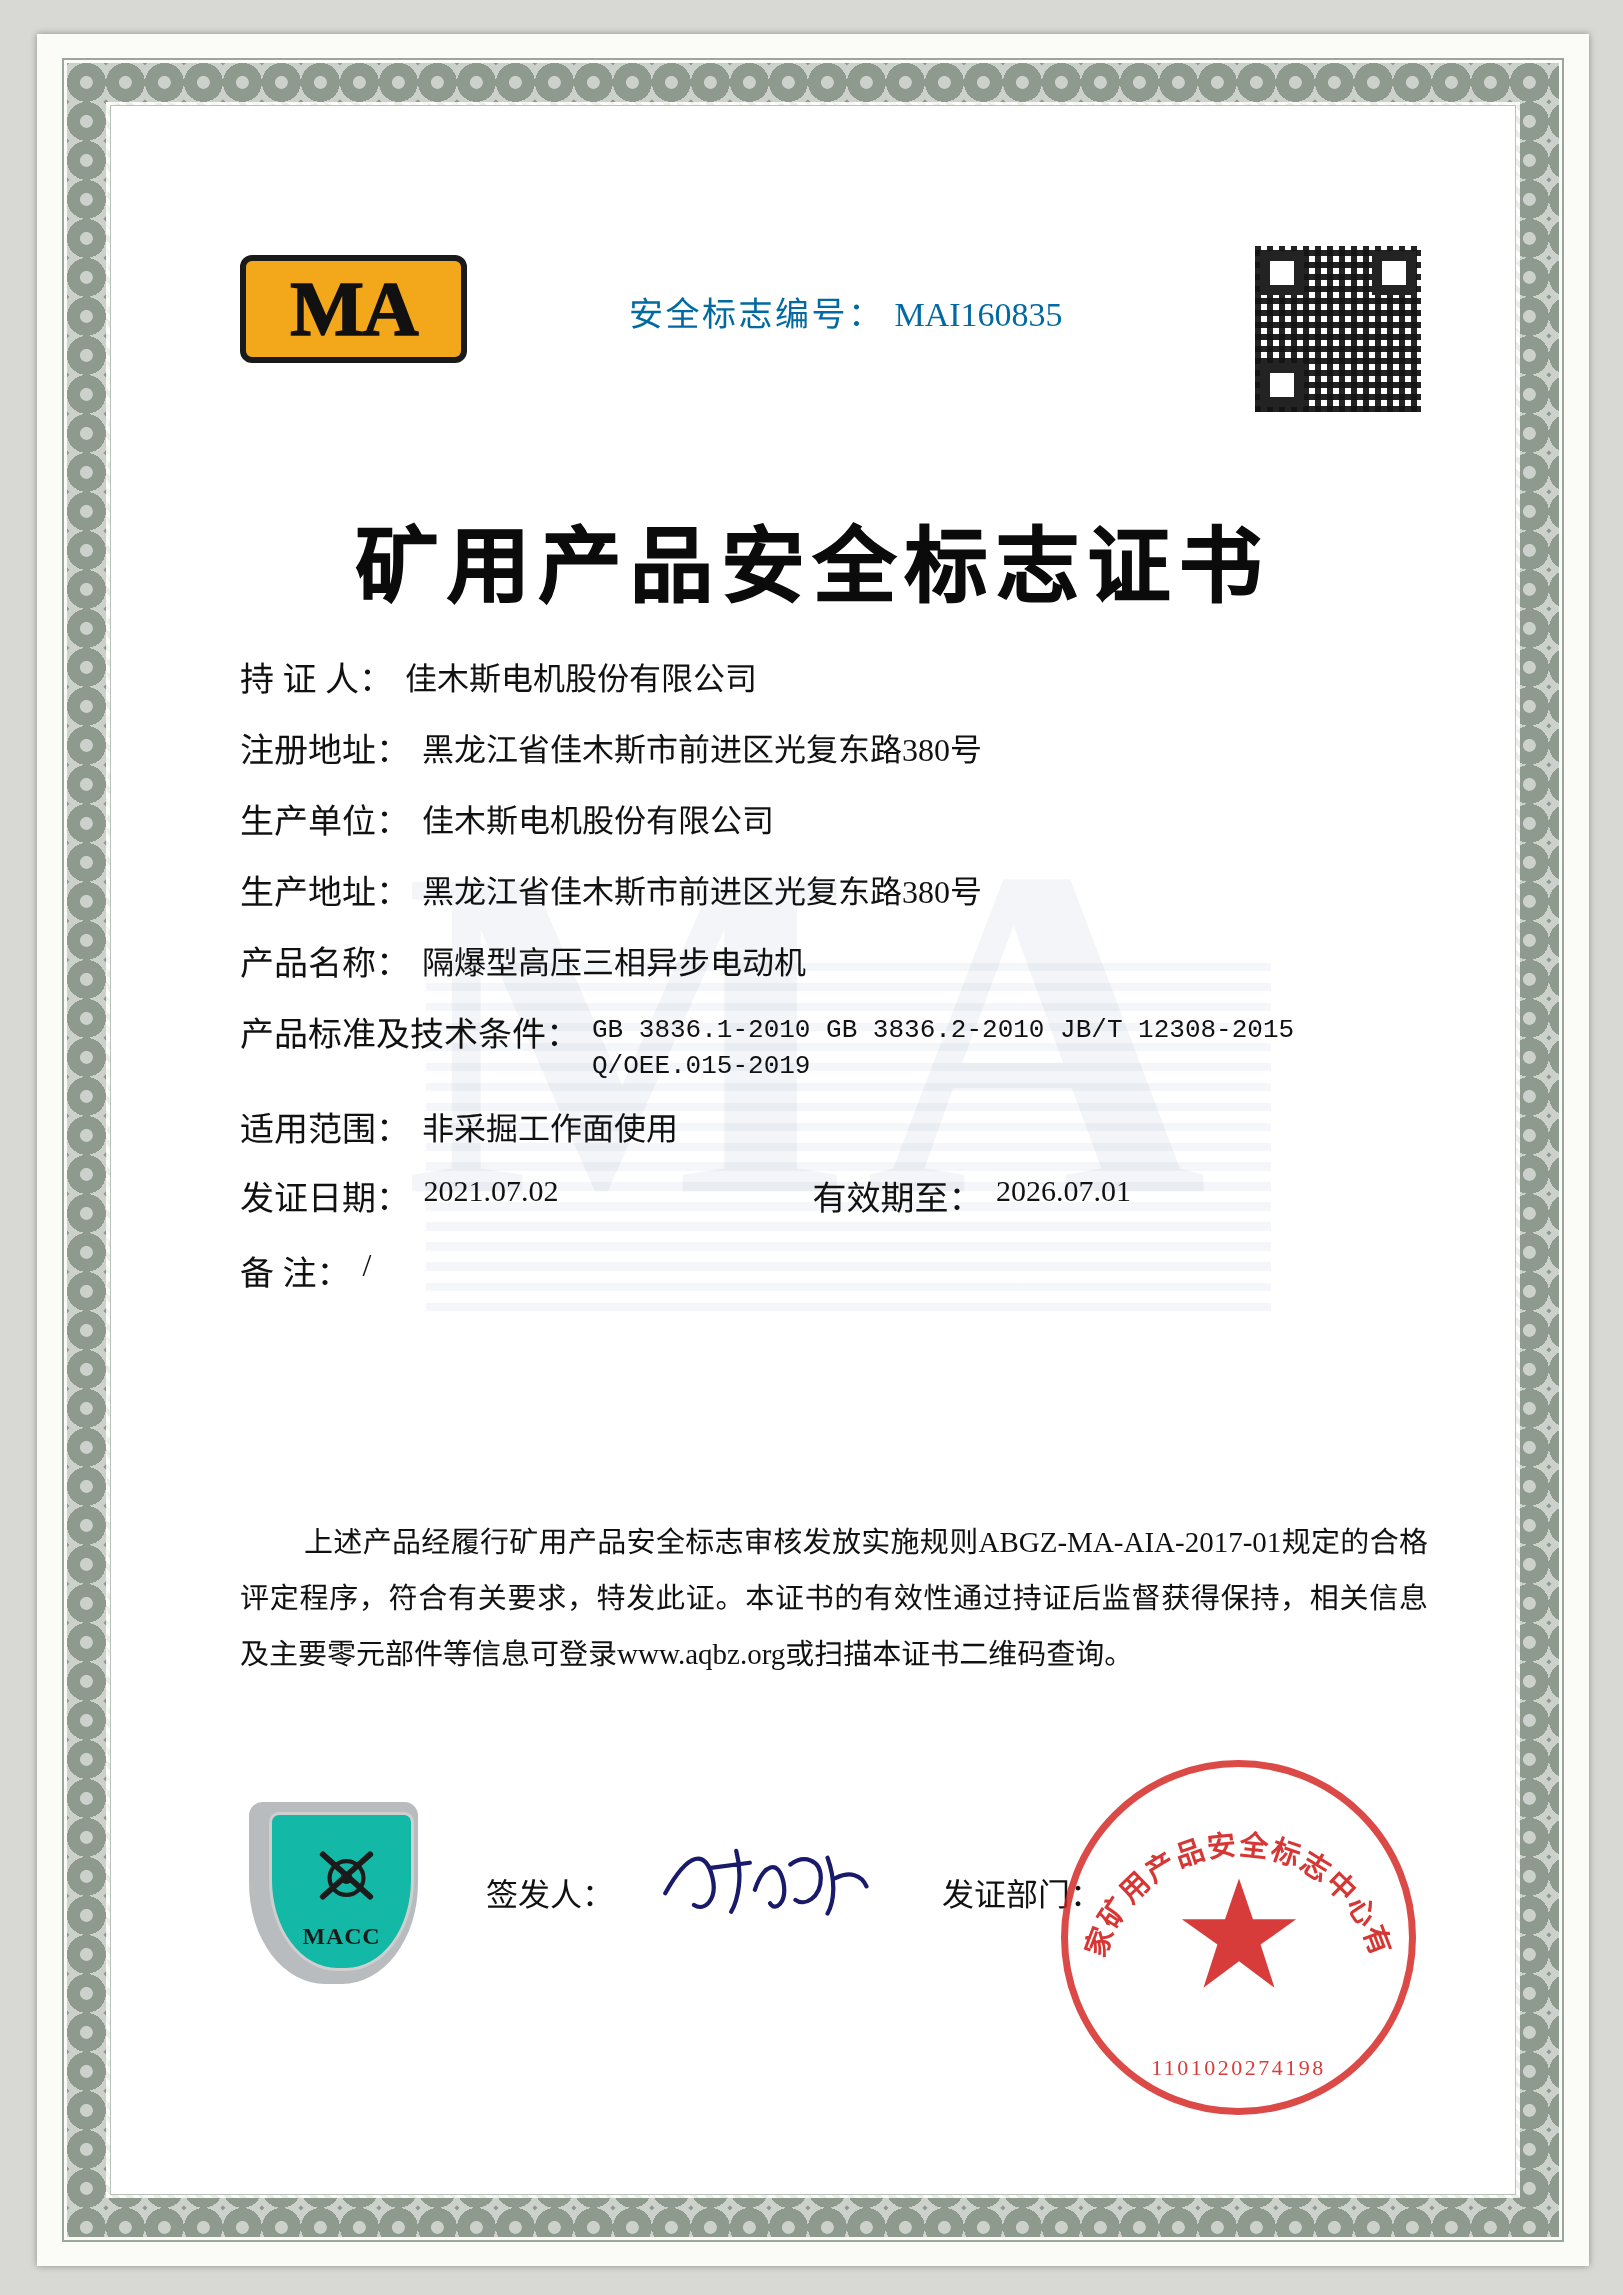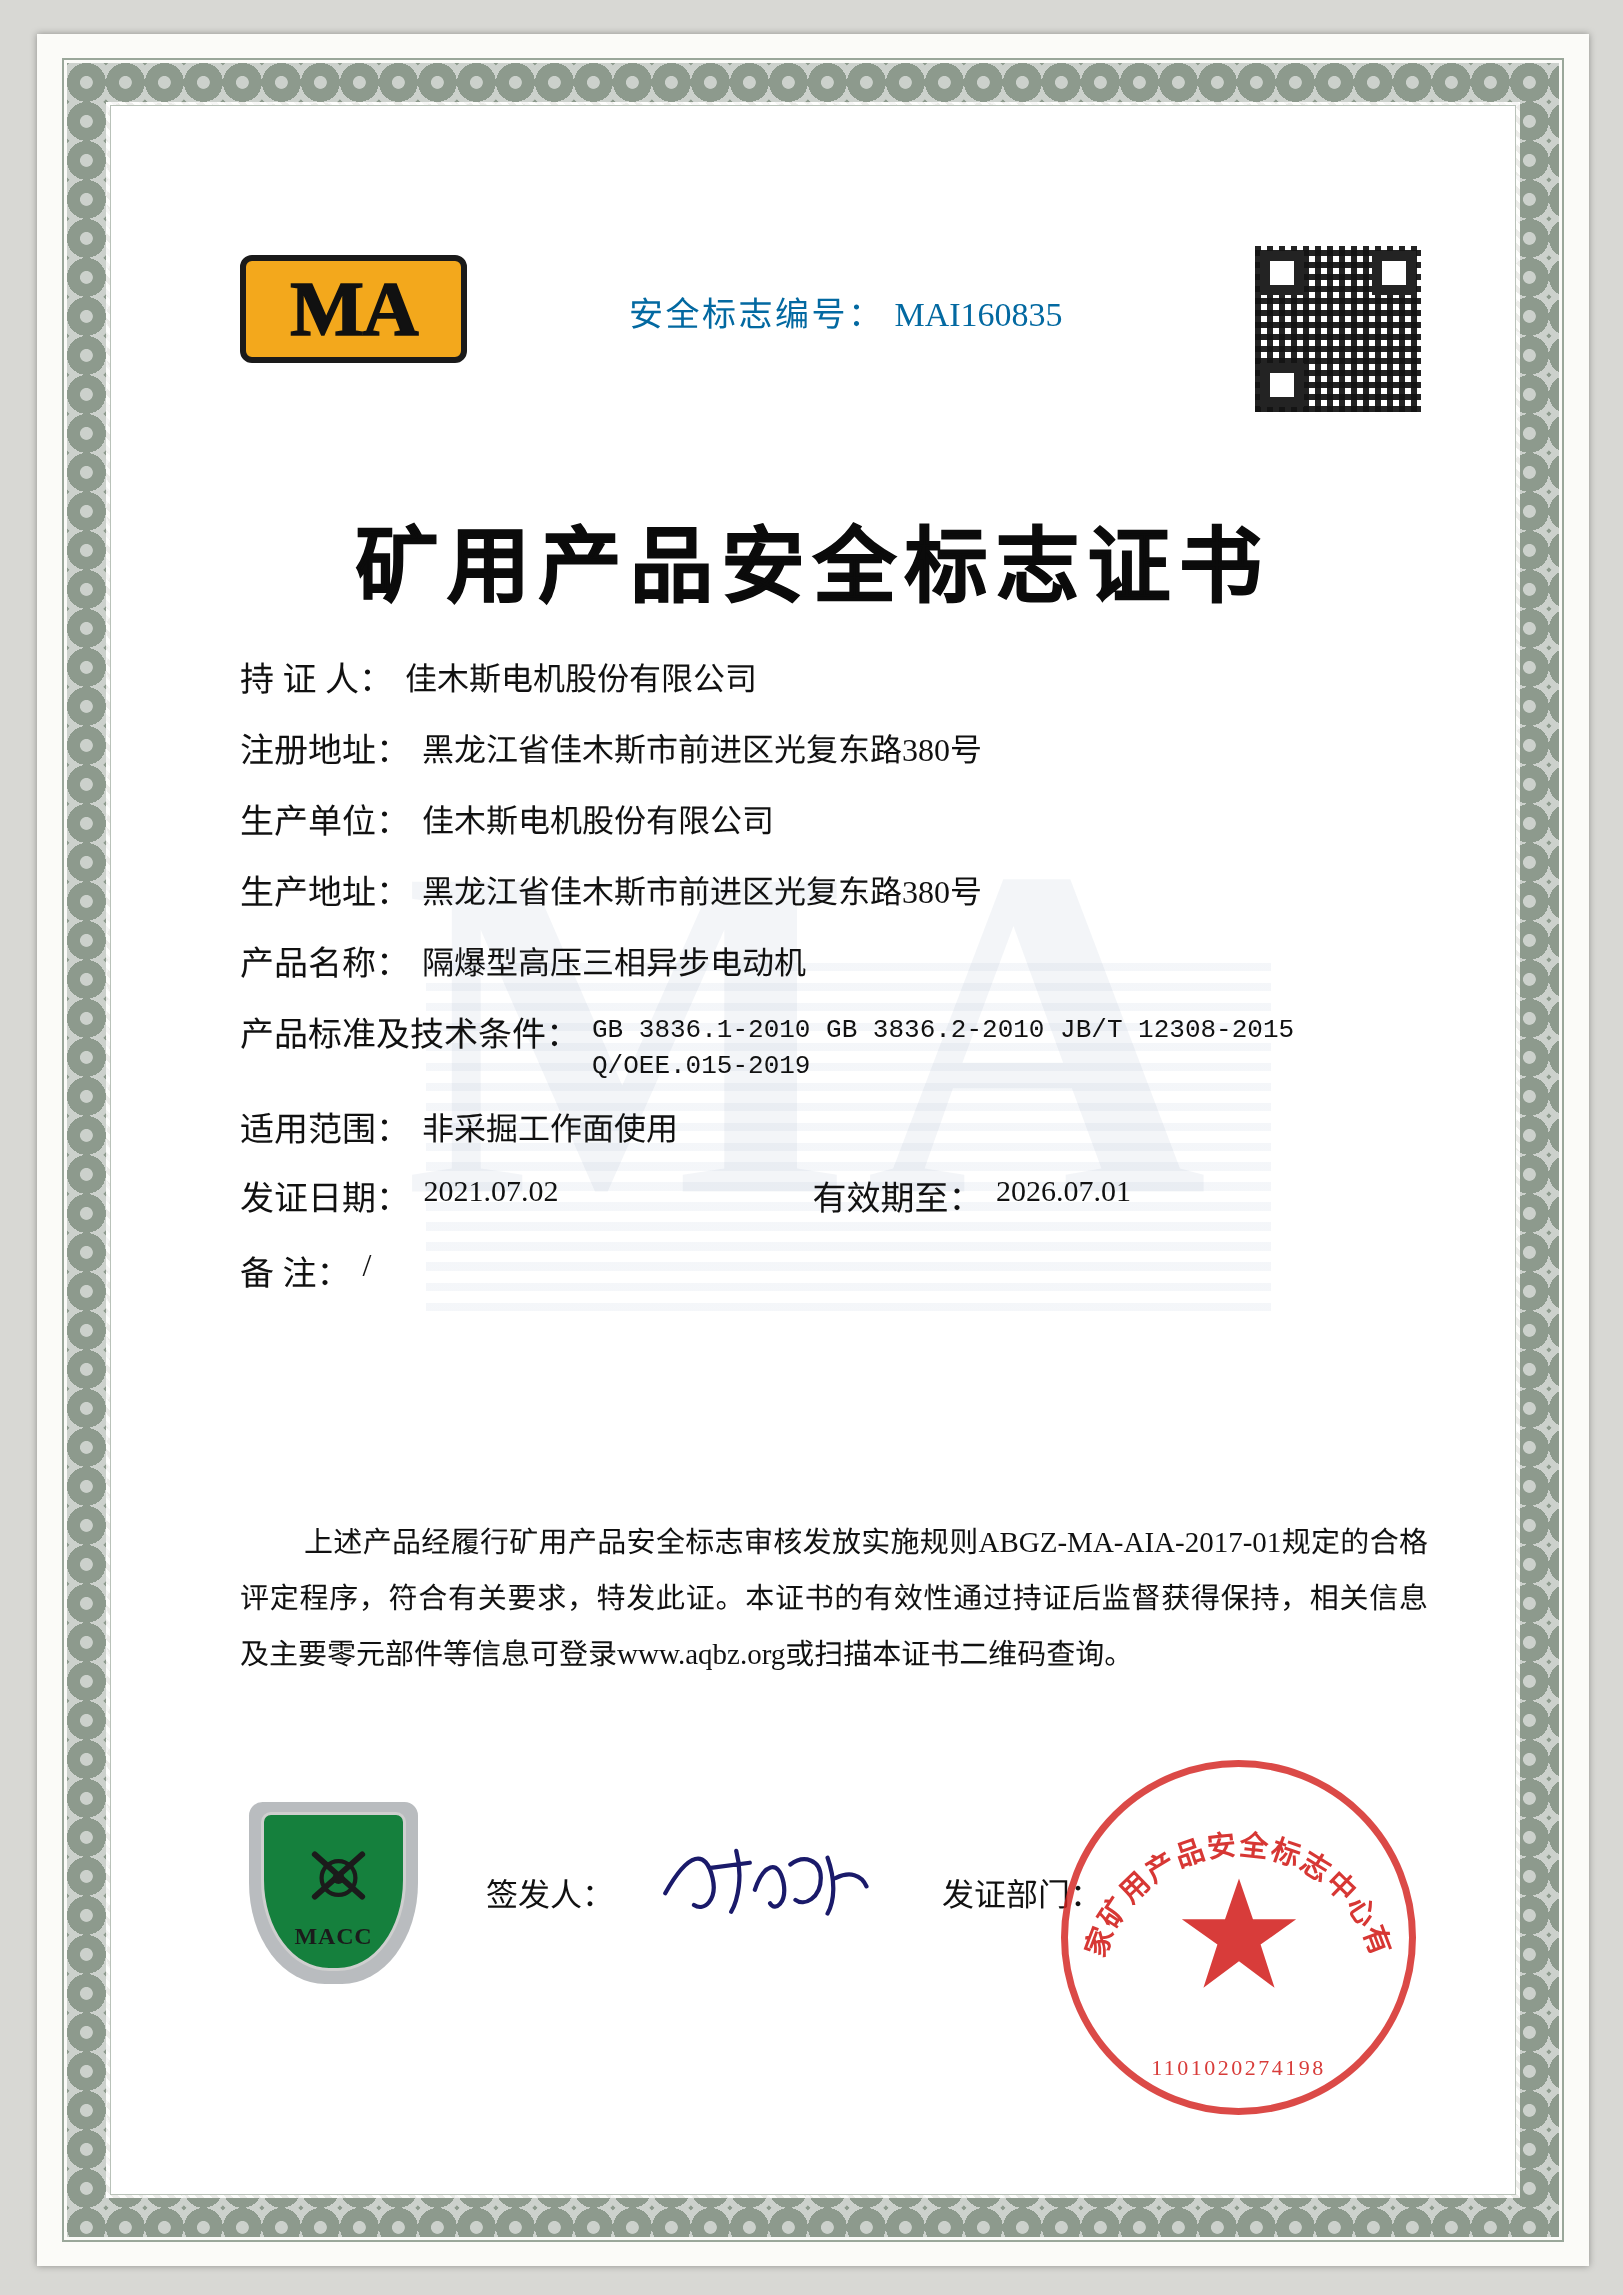--- a/index.html
+++ b/index.html
@@ -307,23 +307,23 @@
   }
   .macc-shield {
     position: absolute;
     left: 0; top: 0;
     width: 169px; height: 182px;
     background: #b9bcbf;
     border-radius: 13.5px 13.5px 76px 76px / 13.5px 13.5px 101px 101px;
   }
   .macc-shield-inner {
     position: absolute;
-    left: 12px; top: 10px;
+    left: 20px; top: 10px;
     width: 145px; height: 159px;
-    background: #15803d;
+    background: #14b8a6;
     border-radius: 10px 10px 68px 68px / 10px 10px 91px 91px;
     border: 3.4px solid #cfcfcf;
     box-sizing: border-box;
   }
   .macc-pick {
     position: absolute;
     left: 39px; top: 29px;
     width: 71px; height: 63px;
     color: #1b1b1b;
   }

